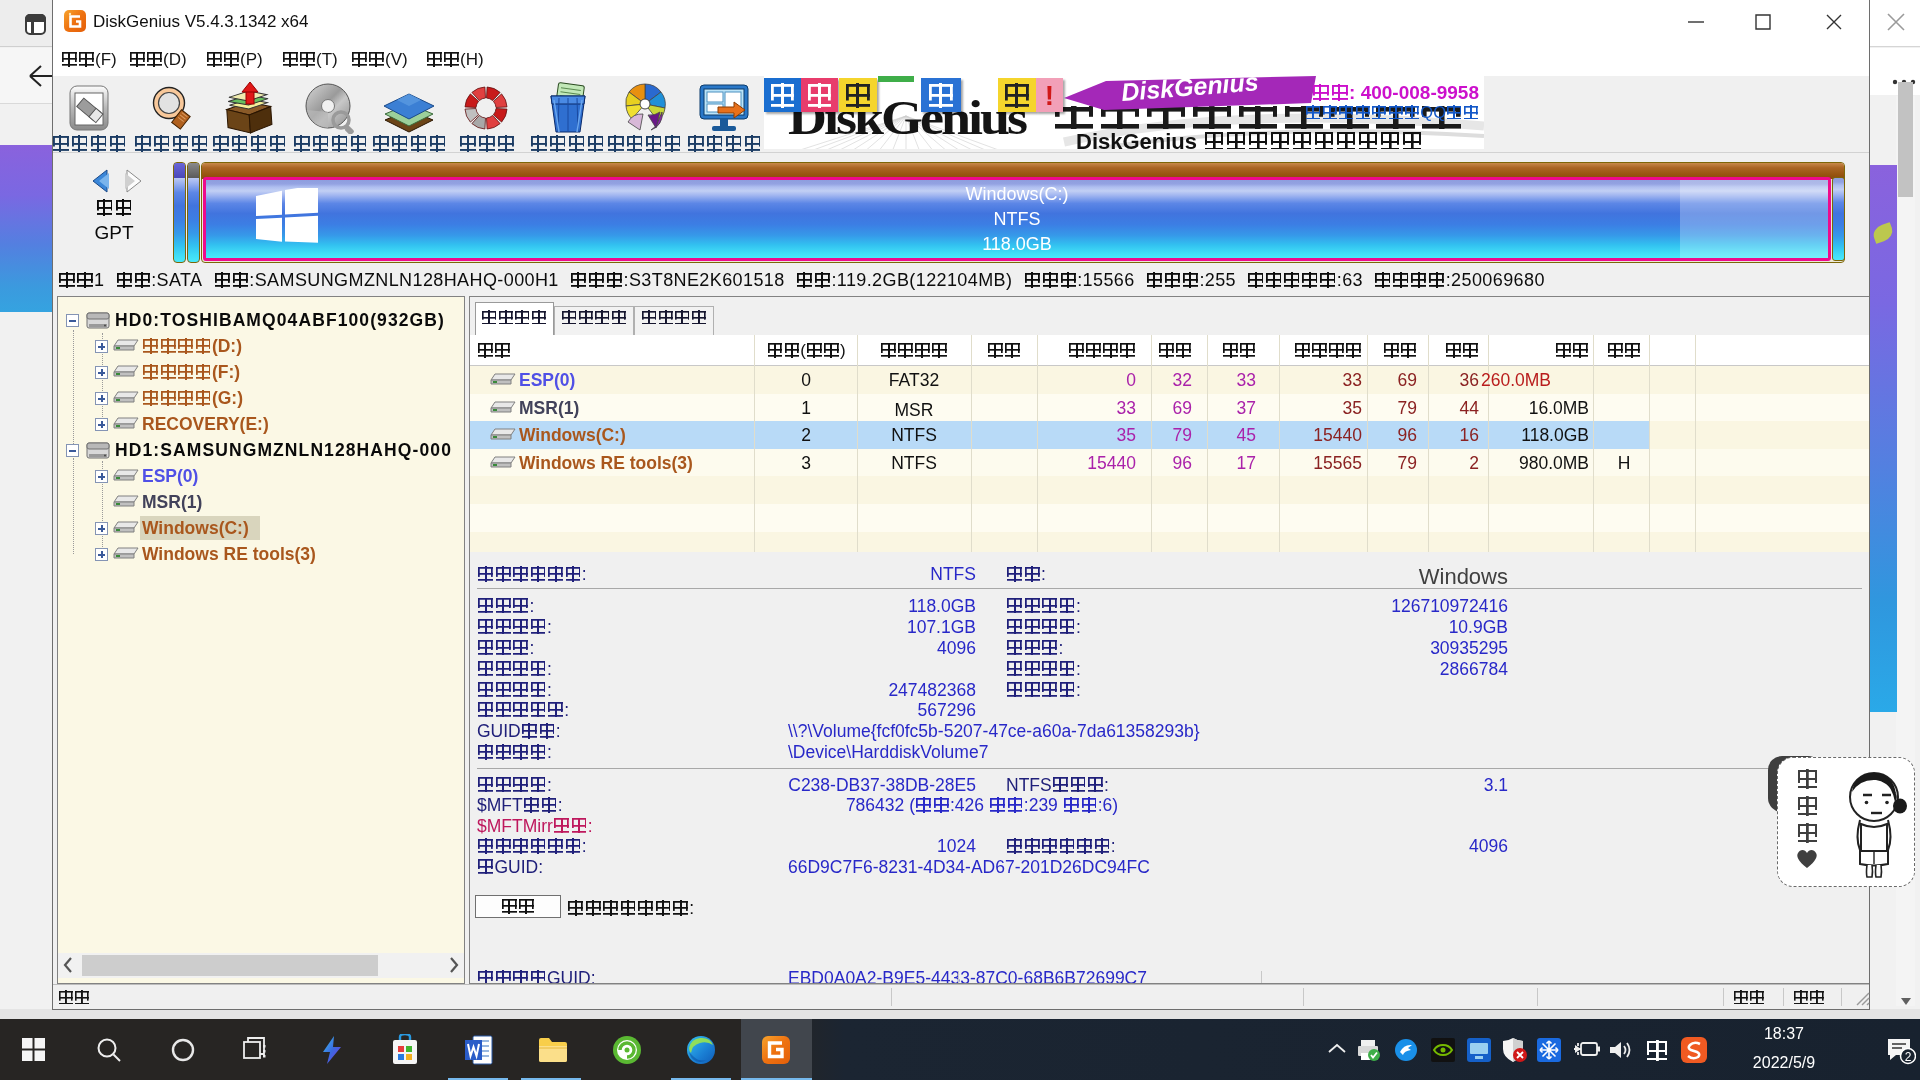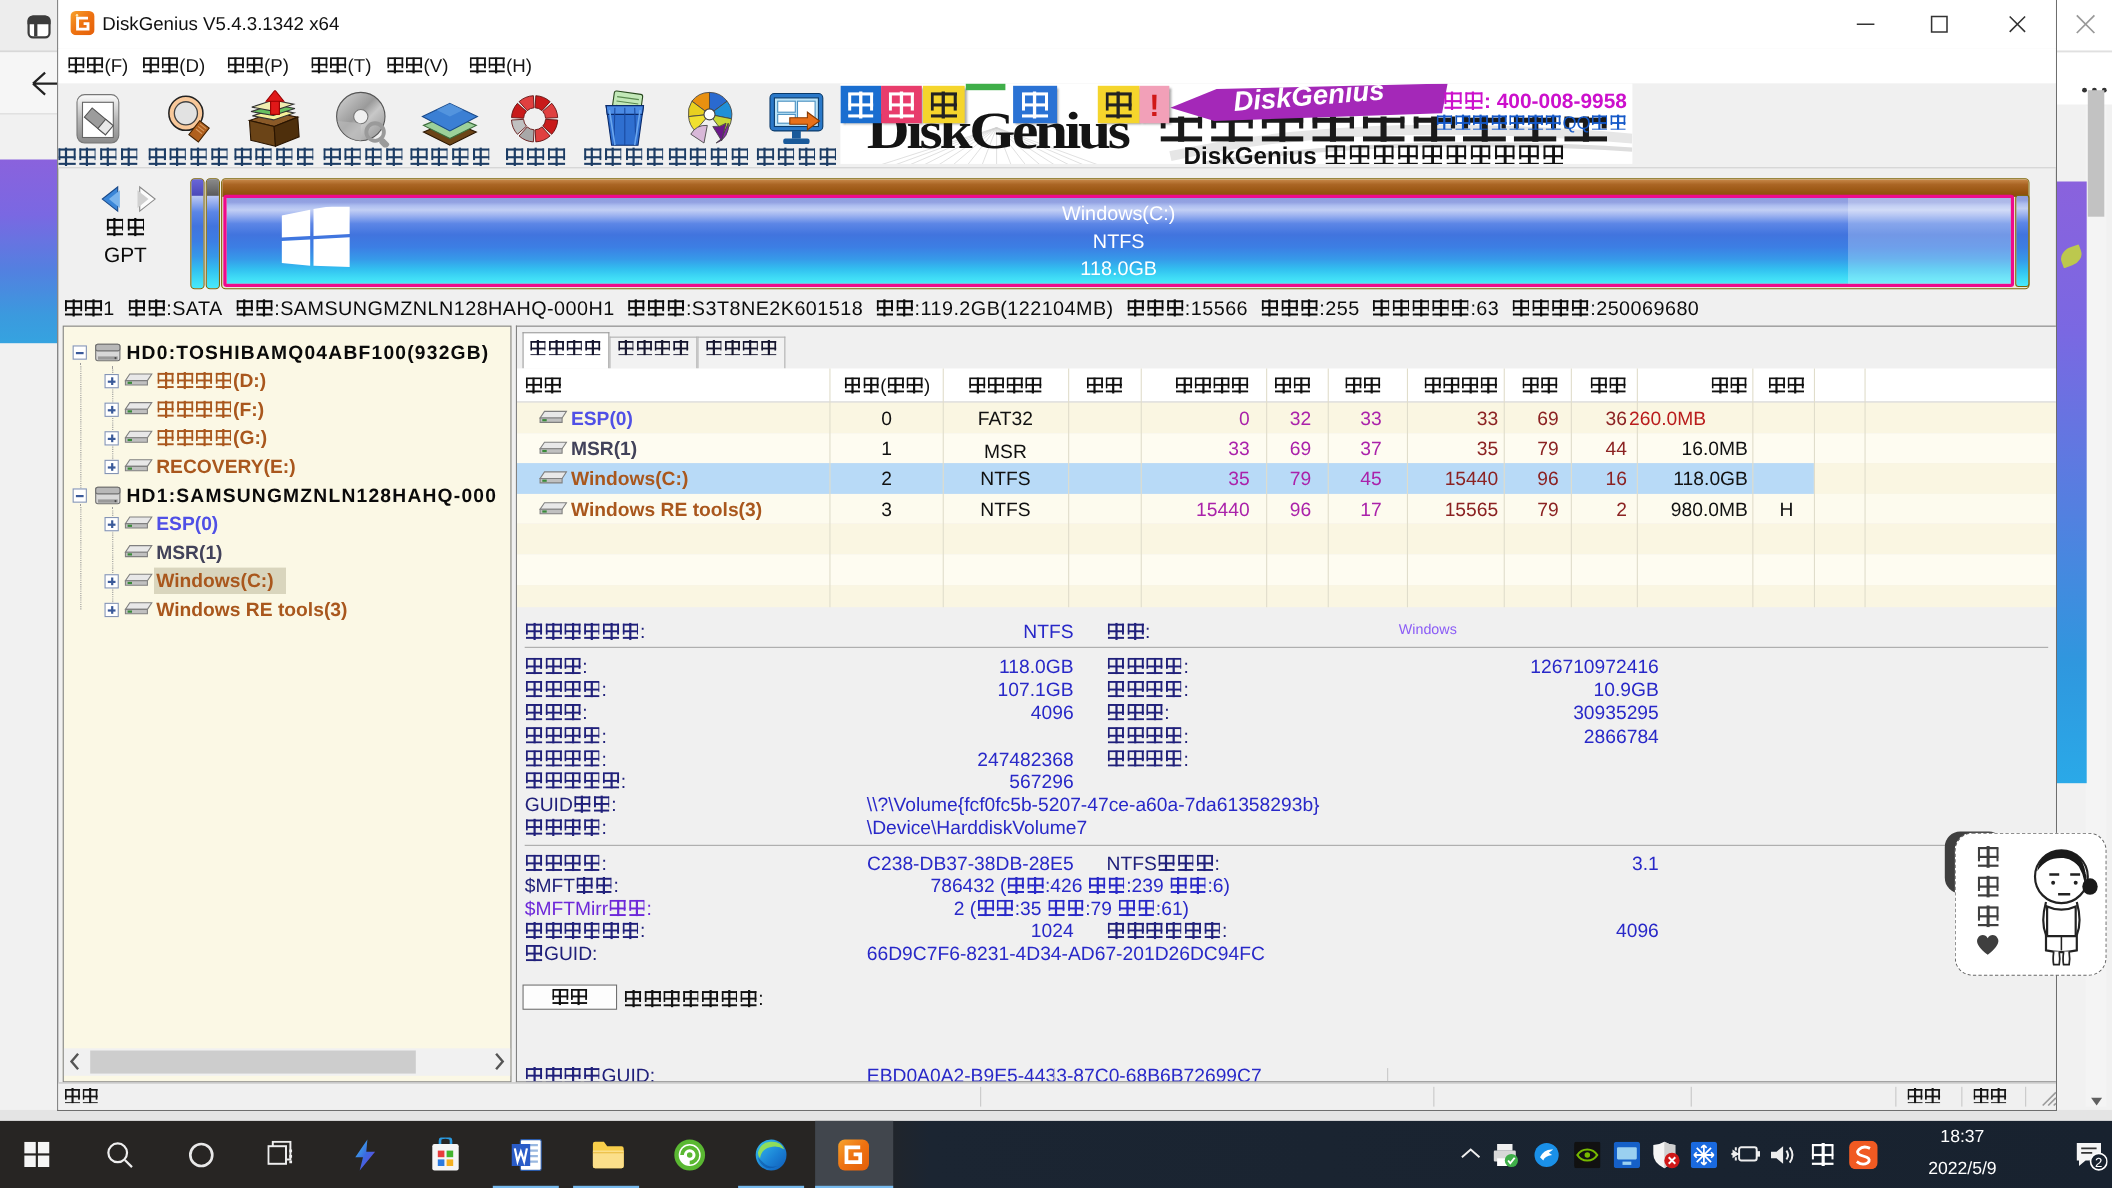--- a/index.html
+++ b/index.html
@@ -465,21 +465,21 @@
 <div class="a" style="left:722.0px;top:155.5px;width:120px;margin-left:-120px;text-align:right;font-size:17.5px;color:#aa22aa">96</div>
 <div class="a" style="left:786.0px;top:155.5px;width:120px;margin-left:-120px;text-align:right;font-size:17.5px;color:#aa22aa">17</div>
 <div class="a" style="left:892.0px;top:155.5px;width:120px;margin-left:-120px;text-align:right;font-size:17.5px;color:#8b2222">15565</div>
 <div class="a" style="left:947.0px;top:155.5px;width:120px;margin-left:-120px;text-align:right;font-size:17.5px;color:#8b2222">79</div>
 <div class="a" style="left:1009.0px;top:155.5px;width:120px;margin-left:-120px;text-align:right;font-size:17.5px;color:#8b2222">2</div>
 <div class="a" style="left:1119.0px;top:155.5px;width:130px;margin-left:-130px;text-align:right;font-size:17.5px;color:#111">980.0MB</div>
 <div class="a" style="left:1154px;top:155.5px;width:70px;margin-left:-35px;text-align:center;font-size:17.5px;color:#111">H</div>
 <div class="a" style="left:7px;top:267.0px;font-size:17.5px;color:#20207a;white-space:nowrap"><i class="z"></i><i class="z"></i><i class="z"></i><i class="z"></i><i class="z"></i><i class="z"></i>:</div>
 <div class="a" style="left:506px;top:267.0px;width:420px;margin-left:-420px;text-align:right;font-size:17.5px;color:#2828c8;white-space:nowrap">NTFS</div>
 <div class="a" style="left:536px;top:267.0px;font-size:17.5px;color:#20207a;white-space:nowrap"><i class="z"></i><i class="z"></i>:</div>
-<div class="a" style="left:1038px;top:267.0px;width:420px;margin-left:-420px;text-align:center;font-size:13px;color:#8b5cf6;white-space:nowrap">Windows</div>
+<div class="a" style="left:1038px;top:267.0px;width:420px;margin-left:-420px;text-align:right;font-size:22px;color:#404040;white-space:nowrap">Windows</div>
 <div class="a" style="left:7px;top:291.0px;width:1385px;height:1px;background:#a8a8a8"></div>
 <div class="a" style="left:7px;top:298.5px;font-size:17.5px;color:#20207a;white-space:nowrap"><i class="z"></i><i class="z"></i><i class="z"></i>:</div>
 <div class="a" style="left:506px;top:298.5px;width:420px;margin-left:-420px;text-align:right;font-size:17.5px;color:#2828c8;white-space:nowrap">118.0GB</div>
 <div class="a" style="left:536px;top:298.5px;font-size:17.5px;color:#20207a;white-space:nowrap"><i class="z"></i><i class="z"></i><i class="z"></i><i class="z"></i>:</div>
 <div class="a" style="left:1038px;top:298.5px;width:420px;margin-left:-420px;text-align:right;font-size:17.5px;color:#2828c8;white-space:nowrap">126710972416</div>
 <div class="a" style="left:7px;top:319.5px;font-size:17.5px;color:#20207a;white-space:nowrap"><i class="z"></i><i class="z"></i><i class="z"></i><i class="z"></i>:</div>
 <div class="a" style="left:506px;top:319.5px;width:420px;margin-left:-420px;text-align:right;font-size:17.5px;color:#2828c8;white-space:nowrap">107.1GB</div>
 <div class="a" style="left:536px;top:319.5px;font-size:17.5px;color:#20207a;white-space:nowrap"><i class="z"></i><i class="z"></i><i class="z"></i><i class="z"></i>:</div>
 <div class="a" style="left:1038px;top:319.5px;width:420px;margin-left:-420px;text-align:right;font-size:17.5px;color:#2828c8;white-space:nowrap">10.9GB</div>
 <div class="a" style="left:7px;top:340.5px;font-size:17.5px;color:#20207a;white-space:nowrap"><i class="z"></i><i class="z"></i><i class="z"></i>:</div>
@@ -498,22 +498,21 @@
 <div class="a" style="left:318px;top:424.0px;font-size:17.5px;color:#2828c8;white-space:nowrap">\\?\Volume{fcf0fc5b-5207-47ce-a60a-7da61358293b}</div>
 <div class="a" style="left:7px;top:445.0px;font-size:17.5px;color:#20207a;white-space:nowrap"><i class="z"></i><i class="z"></i><i class="z"></i><i class="z"></i>:</div>
 <div class="a" style="left:318px;top:445.0px;font-size:17.5px;color:#2828c8;white-space:nowrap">\Device\HarddiskVolume7</div>
 <div class="a" style="left:7px;top:471.0px;width:1385px;height:1px;background:#a8a8a8"></div>
 <div class="a" style="left:7px;top:477.5px;font-size:17.5px;color:#20207a;white-space:nowrap"><i class="z"></i><i class="z"></i><i class="z"></i><i class="z"></i>:</div>
 <div class="a" style="left:506px;top:477.5px;width:420px;margin-left:-420px;text-align:right;font-size:17.5px;color:#2828c8;white-space:nowrap">C238-DB37-38DB-28E5</div>
 <div class="a" style="left:536px;top:477.5px;font-size:17.5px;color:#20207a;white-space:nowrap">NTFS<i class="z"></i><i class="z"></i><i class="z"></i>:</div>
 <div class="a" style="left:1038px;top:477.5px;width:420px;margin-left:-420px;text-align:right;font-size:17.5px;color:#2828c8;white-space:nowrap">3.1</div>
 <div class="a" style="left:7px;top:498.0px;font-size:17.5px;color:#20207a;white-space:nowrap">$MFT<i class="z"></i><i class="z"></i>:</div>
 <div class="a" style="left:512px;top:498.0px;width:600px;margin-left:-300px;text-align:center;font-size:17.5px;color:#2828c8;white-space:nowrap">786432 (<i class="z"></i><i class="z"></i>:426 <i class="z"></i><i class="z"></i>:239 <i class="z"></i><i class="z"></i>:6)</div>
-<div class="a" style="left:7px;top:518.5px;font-size:17.5px;color:#6d28d9;white-space:nowrap">$MFTMirr<i class="z"></i><i class="z"></i>:</div>
-<div class="a" style="left:504px;top:518.5px;width:600px;margin-left:-300px;text-align:center;font-size:17.5px;color:#2828c8;white-space:nowrap">2 (<i class="z"></i><i class="z"></i>:35 <i class="z"></i><i class="z"></i>:79 <i class="z"></i><i class="z"></i>:61)</div>
+<div class="a" style="left:7px;top:518.5px;font-size:17.5px;color:#be185d;white-space:nowrap">$MFTMirr<i class="z"></i><i class="z"></i>:</div>
 <div class="a" style="left:7px;top:539.0px;font-size:17.5px;color:#20207a;white-space:nowrap"><i class="z"></i><i class="z"></i><i class="z"></i><i class="z"></i><i class="z"></i><i class="z"></i>:</div>
 <div class="a" style="left:506px;top:539.0px;width:420px;margin-left:-420px;text-align:right;font-size:17.5px;color:#2828c8;white-space:nowrap">1024</div>
 <div class="a" style="left:536px;top:539.0px;font-size:17.5px;color:#20207a;white-space:nowrap"><i class="z"></i><i class="z"></i><i class="z"></i><i class="z"></i><i class="z"></i><i class="z"></i>:</div>
 <div class="a" style="left:1038px;top:539.0px;width:420px;margin-left:-420px;text-align:right;font-size:17.5px;color:#2828c8;white-space:nowrap">4096</div>
 <div class="a" style="left:7px;top:559.5px;font-size:17.5px;color:#20207a;white-space:nowrap"><i class="z"></i>GUID:</div>
 <div class="a" style="left:318px;top:559.5px;font-size:17.5px;color:#2828c8;white-space:nowrap">66D9C7F6-8231-4D34-AD67-201D26DC94FC</div>
 <div class="a" style="left:5px;top:598.0px;width:86px;height:23px;background:#fdfdfd;border:1px solid #707070;text-align:center;font-size:17px;color:#111;padding-top:1px"><i class="z"></i><i class="z"></i></div>
 <div class="a" style="left:97px;top:601.0px;font-size:17.5px;color:#111"><i class="z"></i><i class="z"></i><i class="z"></i><i class="z"></i><i class="z"></i><i class="z"></i><i class="z"></i>:</div>
 <div class="a" style="left:7px;top:671.0px;font-size:17.5px;color:#20207a;white-space:nowrap"><i class="z"></i><i class="z"></i><i class="z"></i><i class="z"></i>GUID:</div>
 <div class="a" style="left:318px;top:671.0px;font-size:17.5px;color:#2828c8;white-space:nowrap">EBD0A0A2-B9E5-4433-87C0-68B6B72699C7</div>

